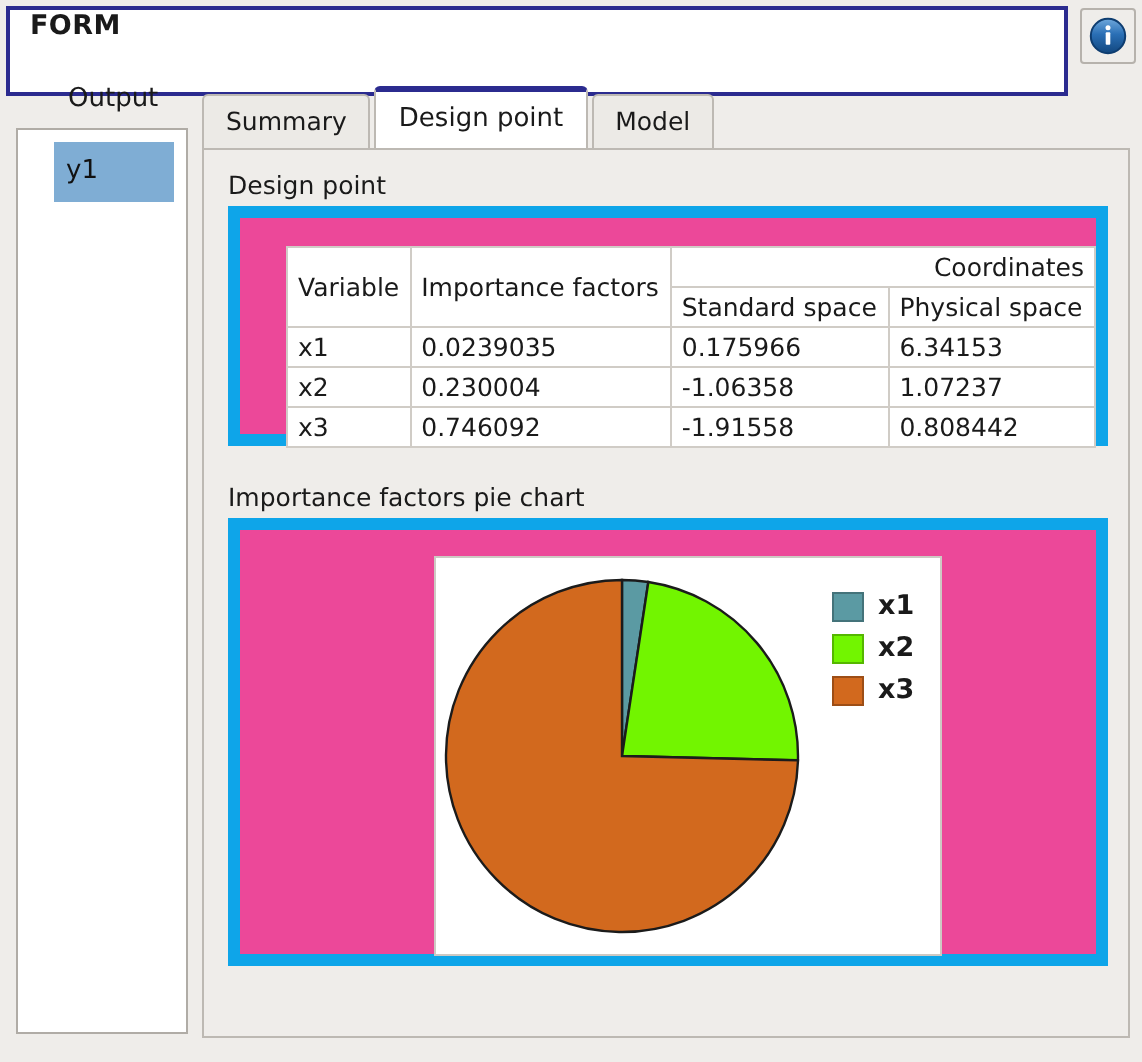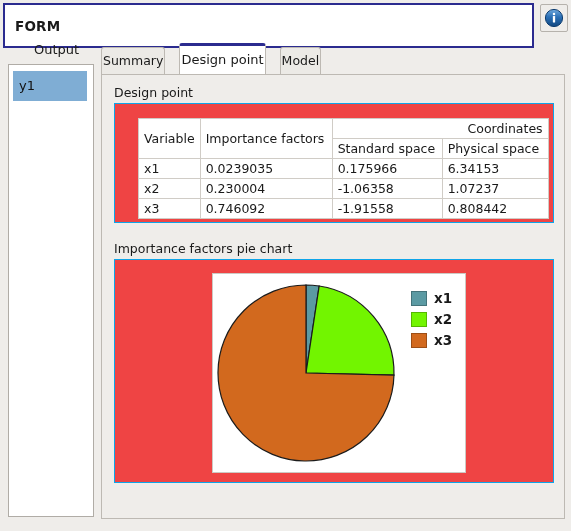--- a/index.html
+++ b/index.html
@@ -26,21 +26,20 @@
     align-items: center;
   }
   #title-field {
     position: absolute;
     left: 3px; top: 3px;
     width: 531px; height: 45px;
     box-sizing: border-box;
     background: #ffffff;
     border: 2px solid #2b2b8f;
     display: flex;
-    align-items: center;
     padding-left: 10px;
     font-weight: bold;
     font-size: 13.5px;
     letter-spacing: .2px;
   }
   #info-button {
     position: absolute;
     left: 540px; top: 4px;
     width: 28px; height: 28px;
     box-sizing: border-box;
@@ -59,21 +58,21 @@
     font-size: 13px;
     margin-left: 26px;
   }
   #output-listbox {
     position: absolute;
     left: 8px; top: 64px;
     width: 86px; height: 453px;
     box-sizing: border-box;
     background: #ffffff;
     border: 1px solid #b0aca6;
-    padding: 6px 6px 0 4px;
+    padding: 6px 6px 0 18px;
   }
   #output-listbox .list-item {
     height: 30px;
     line-height: 30px;
     padding-left: 6px;
     font-size: 13px;
     color: #111;
   }
   #output-listbox .list-item.selected {
     background: #7fadd4;
@@ -85,22 +84,22 @@
     left: 101px; top: 45px;
     height: 29px;
     display: flex;
     align-items: flex-end;
     z-index: 3;
   }
   .tab {
     box-sizing: border-box;
     height: 27px;
     line-height: 25px;
-    padding: 0 1px;
-    margin-right: 14px;
+    padding: 0 11px;
+    margin-right: 2px;
     font-size: 12.5px;
     background: #eceae6;
     border: 1px solid #bdb9b3;
     border-bottom: none;
     border-radius: 3px 3px 0 0;
     color: #1a1a1a;
     white-space: nowrap;
   }
   .tab.active {
     background: #ffffff;
@@ -124,22 +123,22 @@
 
   
   .group-title {
     position: absolute;
     font-size: 12.5px;
     color: #1a1a1a;
   }
   .group-box {
     position: absolute;
     box-sizing: border-box;
-    background: #ef4444;
-    border: 1px solid #0ea5e9;
+    background: #ec4899;
+    border: 6px solid #0ea5e9;
   }
 
   
   #dp-table {
     position: absolute;
     left: 23px; top: 14px;
     border-collapse: collapse;
     background: #ffffff;
     font-size: 12.5px;
   }

